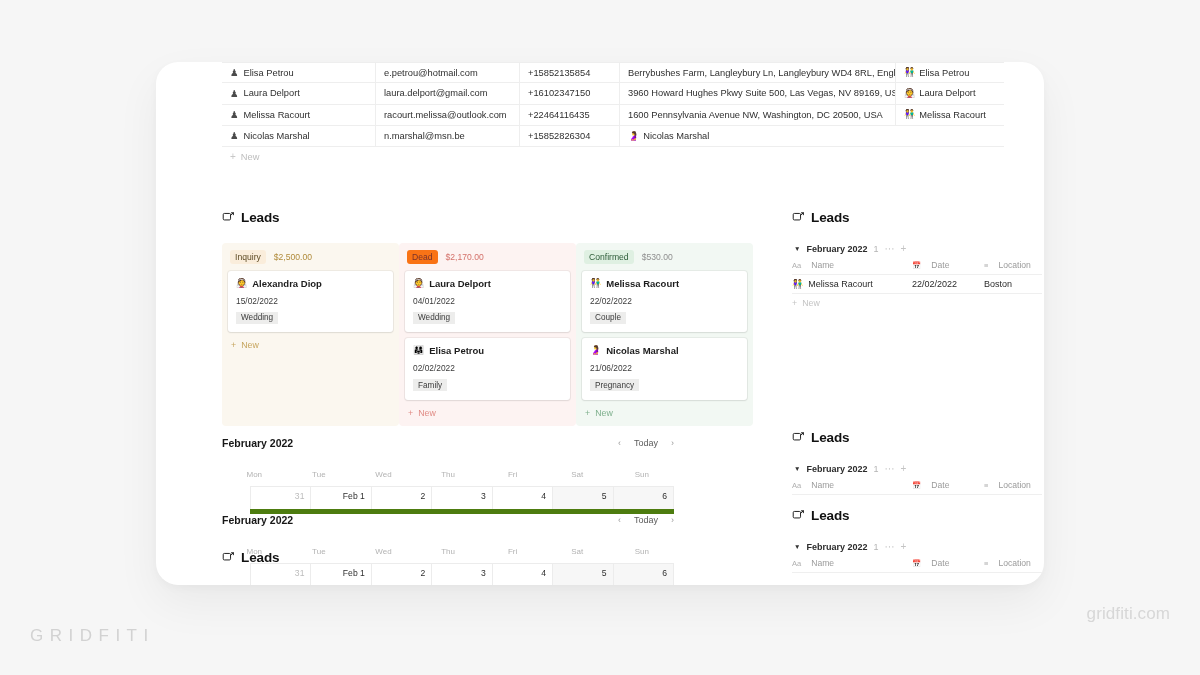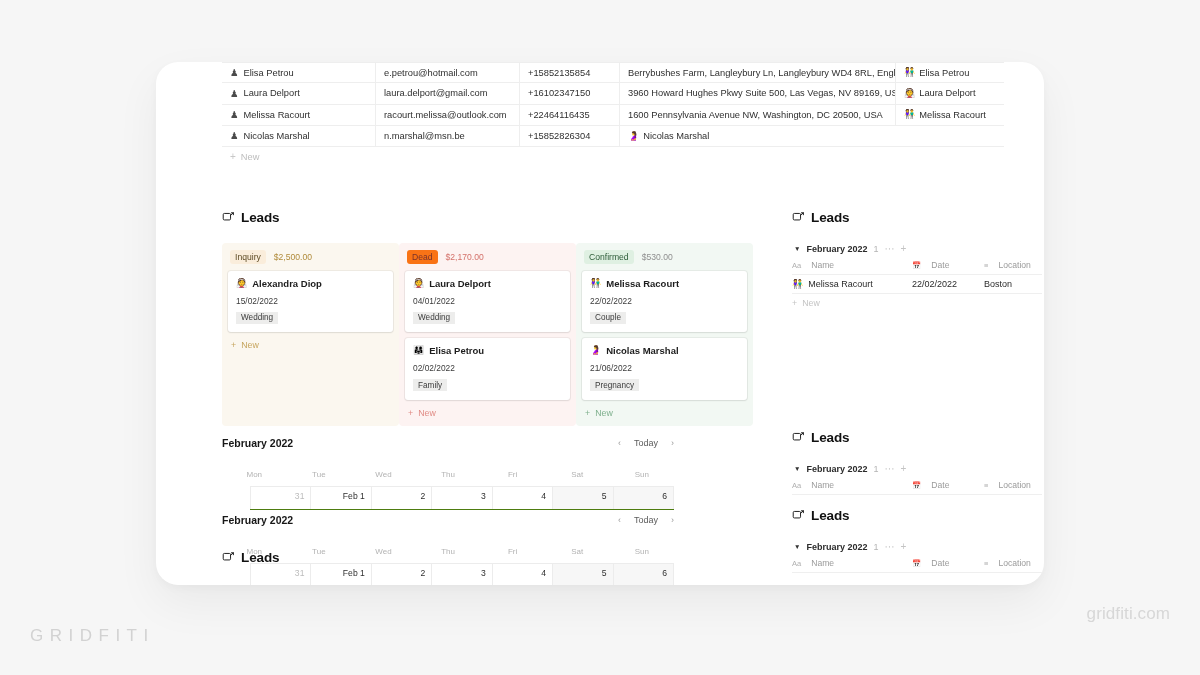--- a/index.html
+++ b/index.html
@@ -110,21 +110,21 @@
 
   
   .cal { position: absolute; width: 452px; }
   .cal-top { display: flex; align-items: center; justify-content: space-between; }
   .cal-month { font-size: 10.5px; font-weight: 700; color: #171717; }
   .cal-nav { display: flex; align-items: center; gap: 13px; font-size: 9px; color: #5c5c5c; }
   .cal-nav .arw { color: #9a9a9a; font-size: 9px; }
   .cal-dow { display: flex; margin-top: 21px; }
   .cal-dow > div { flex: 1; text-align: center; font-size: 8px; color: #b3b3b3; }
   .cal-grid { display: flex; margin-top: 7px; border-top: 1px solid #ececec;
-              border-bottom: 1px solid #4d7c0f; margin-left: 28px; }
+              border-bottom: 5px solid #4d7c0f; margin-left: 28px; }
   .cal-cell { flex: 1; height: 22px; border-right: 1px solid #ececec;
               display: flex; align-items: flex-start; justify-content: flex-end;
               padding: 4px 6px 0 0; font-size: 8.6px; color: #2f2f2f; }
   .cal-cell:first-child { border-left: 1px solid #ececec; }
   .cal-cell.dim { color: #bcbcbc; }
   .cal-cell.wknd { background: #f7f7f7; }
 
   
   .wm-left {
     position: absolute; left: 30px; top: 626px;

